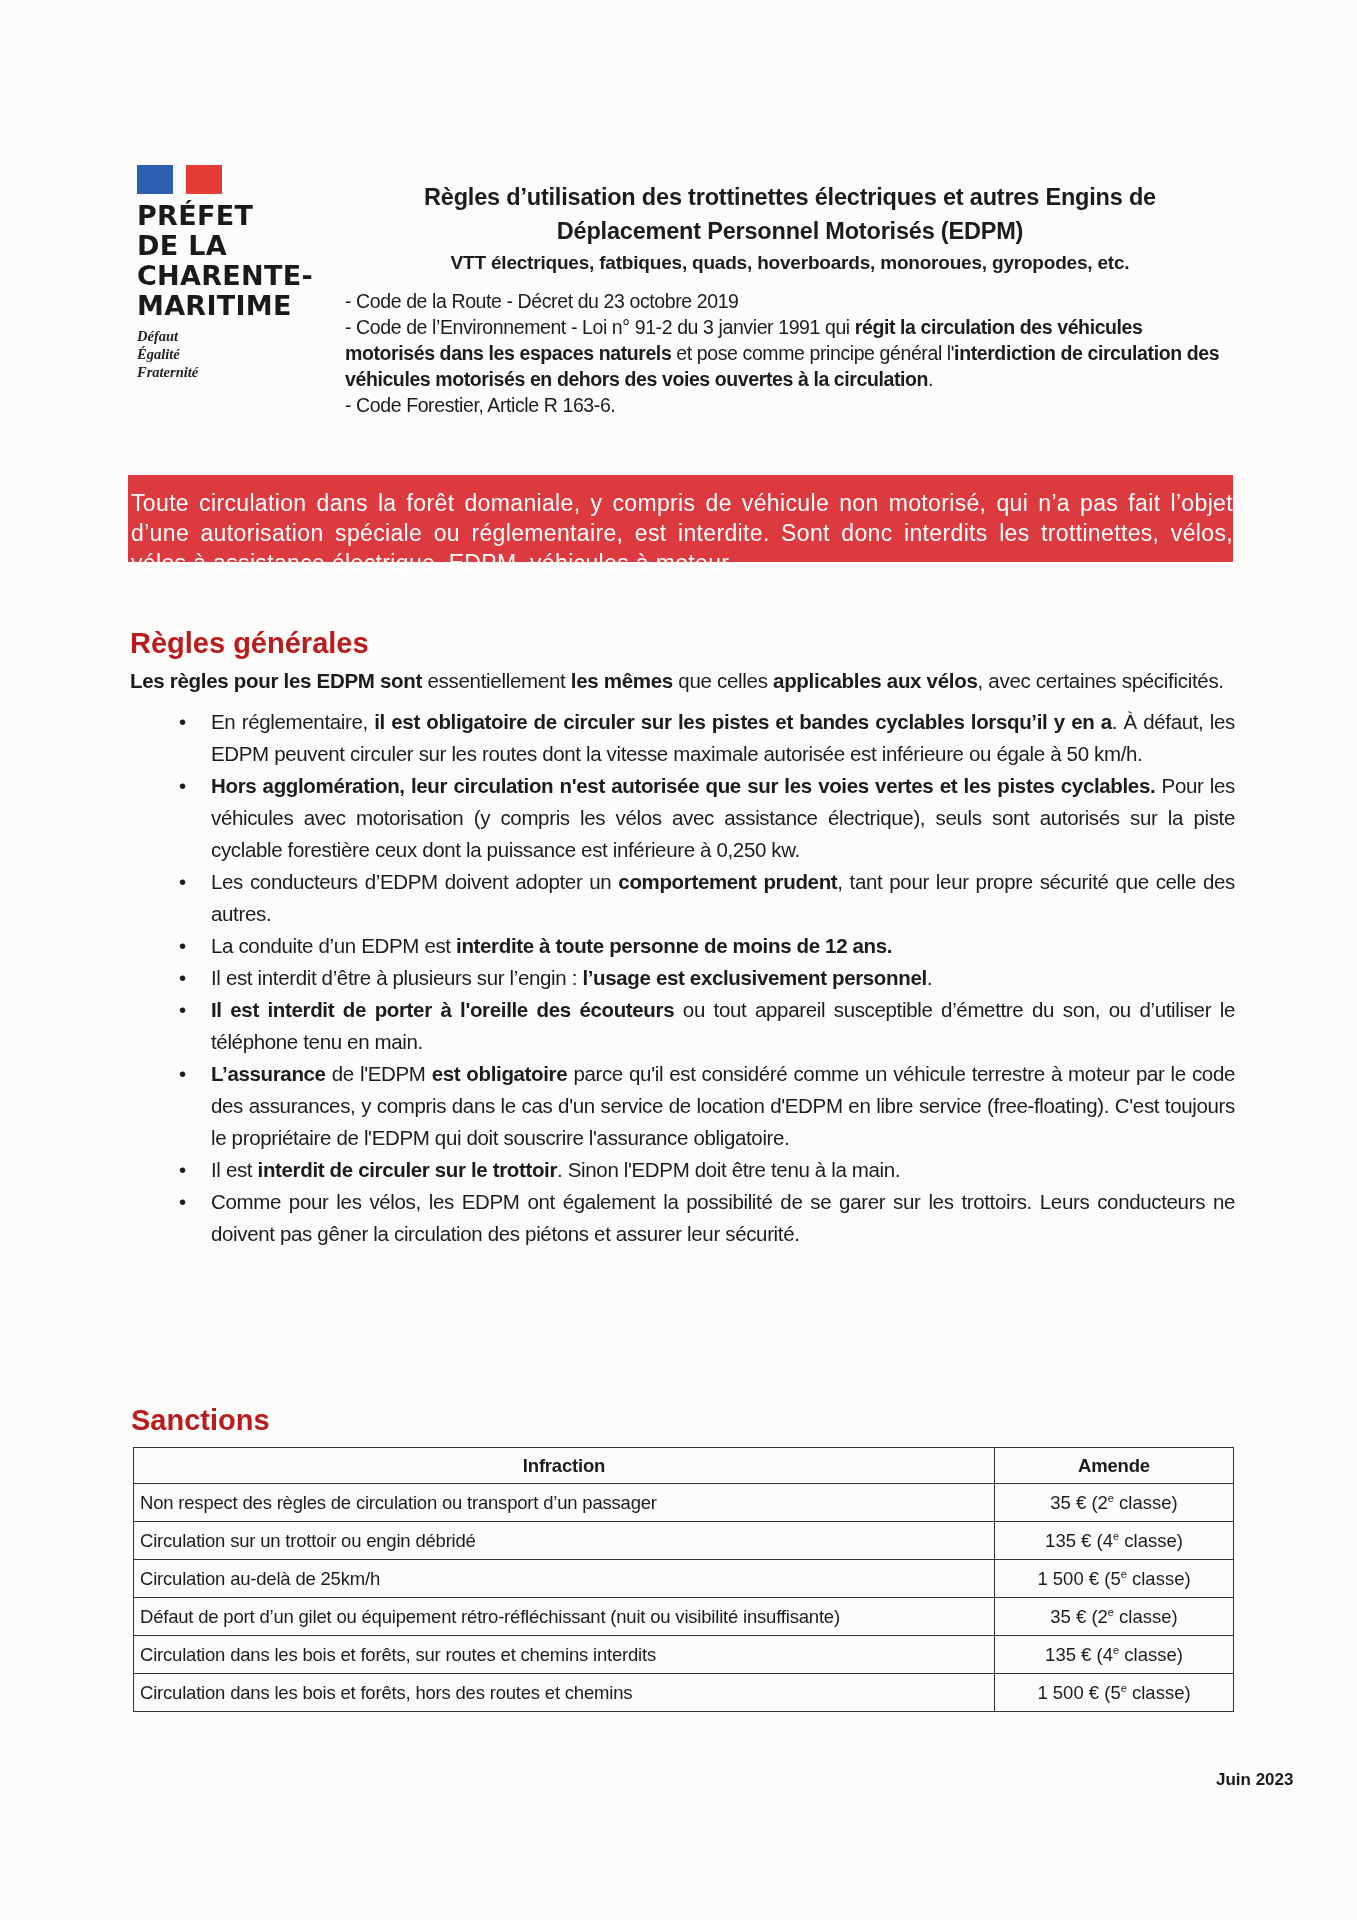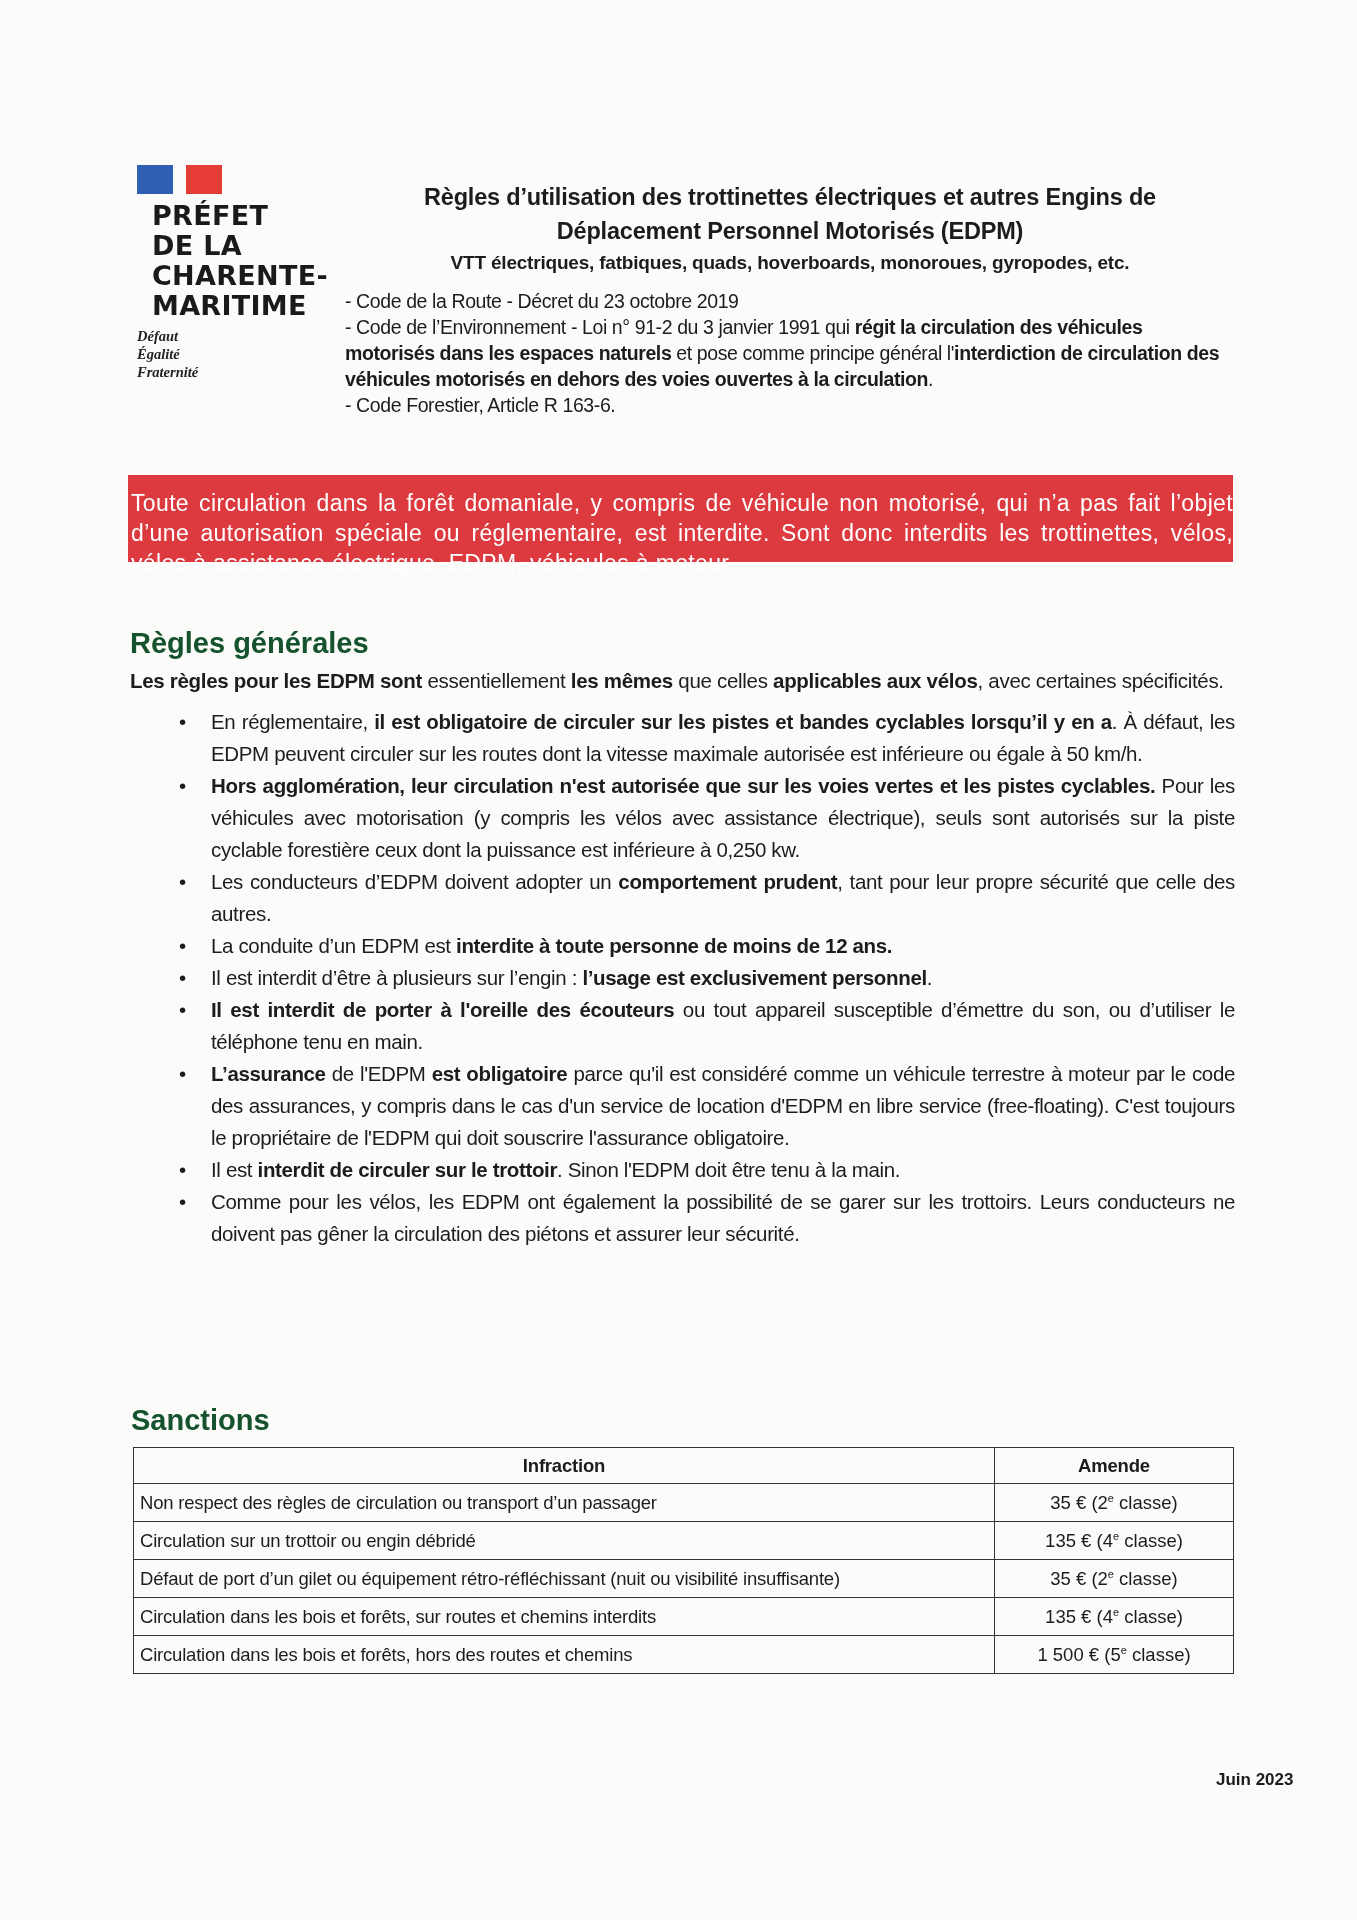--- a/index.html
+++ b/index.html
@@ -9,42 +9,42 @@
   }
   .abs { position: absolute; }
   
   #logo { left: 137px; top: 165px; width: 200px; }
   .flag { display: flex; width: 85px; height: 29px; }
   .flag .blue { width: 36px; background: #2f5fb3; }
   .flag .white { width: 13px; background: #fbfbf9; }
   .flag .red { width: 36px; background: #e63c36; }
   .prefet {
     font-family: "DejaVu Sans", sans-serif; font-weight: bold; font-size: 27px;
-    line-height: 30px; margin-top: 7px; letter-spacing: 0.3px; color: #1a1a1a; margin-left: 15px;
+    line-height: 30px; margin-top: 7px; letter-spacing: 0.3px; color: #1a1a1a;
   }
   .motto { font-family: "Liberation Serif", serif; font-style: italic; font-weight: bold;
     font-size: 14.5px; line-height: 18px; margin-top: 6px; color: #222; }
 
   
   #header { left: 345px; top: 180px; width: 890px; }
   .title { text-align: center; font-weight: bold; font-size: 23.5px; line-height: 34px; letter-spacing: -0.2px; }
   .subtitle { text-align: center; font-weight: bold; font-size: 19px; line-height: 26px; margin-top: 2px; letter-spacing: -0.2px; }
   .refs { margin-top: 12px; font-size: 19.5px; line-height: 26px; letter-spacing: -0.4px; }
   .refs b { font-weight: bold; }
 
   
   #banner {
     left: 128px; top: 475px; width: 1105px; height: 87px; background: #dd3a40;
     color: #fff; font-size: 23px; line-height: 30px; box-sizing: border-box;
     padding: 13px 0 0 3px; text-align: justify; letter-spacing: 0.35px;
   }
 
   
   #rules { left: 130px; top: 625px; width: 1105px; }
-  h2 { margin: 0; font-size: 29px; line-height: 36px; font-weight: bold; color: #14532d; }
+  h2 { margin: 0; font-size: 29px; line-height: 36px; font-weight: bold; color: #b91c1c; }
   .intro { font-size: 20.5px; line-height: 31px; margin-top: 4px; letter-spacing: -0.3px; }
   ul { margin: 10px 0 0 0; padding: 0 0 0 81px; list-style: none; }
   li { position: relative; font-size: 20.5px; line-height: 32px; text-align: justify; letter-spacing: -0.35px; }
   li .bullet { position: absolute; left: -32px; top: 0; }
 
   
   #sanctions-title { left: 131px; top: 1402px; }
   #sanctions-table {
     left: 133px; top: 1447px; width: 1101px; border-collapse: collapse; padding-left: 15px;
   }
@@ -119,20 +119,24 @@
   </tr>
   <tr>
     <td>Non respect des règles de circulation ou transport d’un passager</td>
     <td class="amt"><span>35 € (2</span><sup>e</sup><span> classe)</span></td>
   </tr>
   <tr>
     <td>Circulation sur un trottoir ou engin débridé</td>
     <td class="amt"><span>135 € (4</span><sup>e</sup><span> classe)</span></td>
   </tr>
   <tr>
+    <td>Circulation au-delà de 25km/h</td>
+    <td class="amt"><span>1 500 € (5</span><sup>e</sup><span> classe)</span></td>
+  </tr>
+  <tr>
     <td>Défaut de port d’un gilet ou équipement rétro-réfléchissant (nuit ou visibilité insuffisante)</td>
     <td class="amt"><span>35 € (2</span><sup>e</sup><span> classe)</span></td>
   </tr>
   <tr>
     <td>Circulation dans les bois et forêts, sur routes et chemins interdits</td>
     <td class="amt"><span>135 € (4</span><sup>e</sup><span> classe)</span></td>
   </tr>
   <tr>
     <td>Circulation dans les bois et forêts, hors des routes et chemins</td>
     <td class="amt"><span>1 500 € (5</span><sup>e</sup><span> classe)</span></td>

